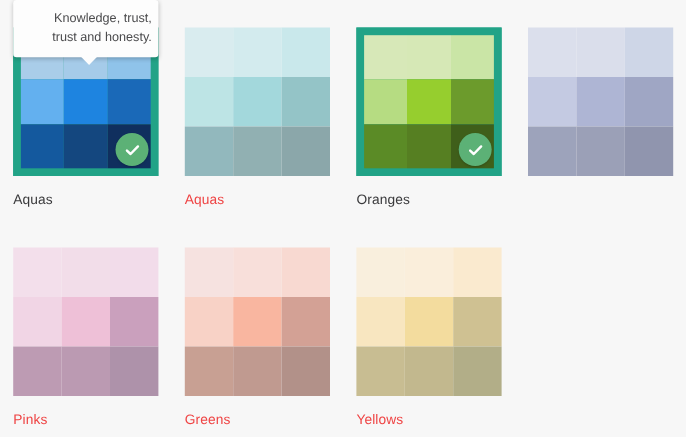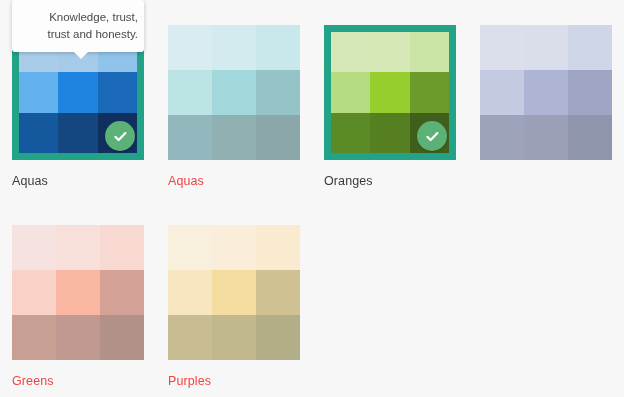--- a/index.html
+++ b/index.html
@@ -198,20 +198,36 @@
           <div class="swatch-cell" style="background: rgb(159, 166, 196);"></div>
           <div class="swatch-cell" style="background: rgb(157, 163, 187);"></div>
           <div class="swatch-cell" style="background: rgb(155, 160, 183);"></div>
           <div class="swatch-cell" style="background: rgb(144, 149, 174);"></div>
         </div>
       </div>
     </div>
     <div class="palette-cell">
       <div class="swatch-wrap">
         <div class="swatch-grid">
+          <div class="swatch-cell" style="background: rgb(243, 223, 235);"></div>
+          <div class="swatch-cell" style="background: rgb(242, 221, 233);"></div>
+          <div class="swatch-cell" style="background: rgb(242, 220, 234);"></div>
+          <div class="swatch-cell" style="background: rgb(241, 213, 229);"></div>
+          <div class="swatch-cell" style="background: rgb(238, 192, 215);"></div>
+          <div class="swatch-cell" style="background: rgb(202, 160, 189);"></div>
+          <div class="swatch-cell" style="background: rgb(189, 155, 179);"></div>
+          <div class="swatch-cell" style="background: rgb(187, 154, 178);"></div>
+          <div class="swatch-cell" style="background: rgb(174, 146, 170);"></div>
+        </div>
+      </div>
+      <div class="palette-label">Pinks</div>
+    </div>
+    <div class="palette-cell">
+      <div class="swatch-wrap">
+        <div class="swatch-grid">
           <div class="swatch-cell" style="background: rgb(246, 226, 224);"></div>
           <div class="swatch-cell" style="background: rgb(248, 223, 218);"></div>
           <div class="swatch-cell" style="background: rgb(248, 217, 209);"></div>
           <div class="swatch-cell" style="background: rgb(248, 210, 198);"></div>
           <div class="swatch-cell" style="background: rgb(249, 182, 160);"></div>
           <div class="swatch-cell" style="background: rgb(211, 161, 149);"></div>
           <div class="swatch-cell" style="background: rgb(200, 160, 147);"></div>
           <div class="swatch-cell" style="background: rgb(192, 154, 144);"></div>
           <div class="swatch-cell" style="background: rgb(178, 145, 137);"></div>
         </div>
@@ -225,21 +241,21 @@
           <div class="swatch-cell" style="background: rgb(250, 238, 219);"></div>
           <div class="swatch-cell" style="background: rgb(250, 234, 207);"></div>
           <div class="swatch-cell" style="background: rgb(248, 230, 192);"></div>
           <div class="swatch-cell" style="background: rgb(243, 220, 158);"></div>
           <div class="swatch-cell" style="background: rgb(207, 193, 146);"></div>
           <div class="swatch-cell" style="background: rgb(200, 189, 146);"></div>
           <div class="swatch-cell" style="background: rgb(194, 184, 142);"></div>
           <div class="swatch-cell" style="background: rgb(178, 174, 136);"></div>
         </div>
       </div>
-      <div class="palette-label">Purples</div>
+      <div class="palette-label">Yellows</div>
     </div>
   </div>
 
 <div id="tooltip">
   <span class="tip-line">Knowledge, trust,</span>
   <span class="tip-line">trust and honesty.</span>
   <span class="tip-arrow"></span>
 </div>
 
 </body></html>

